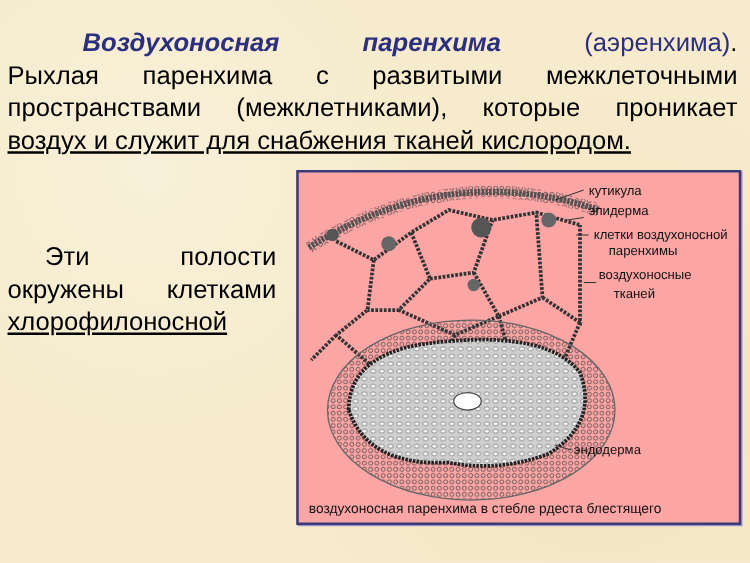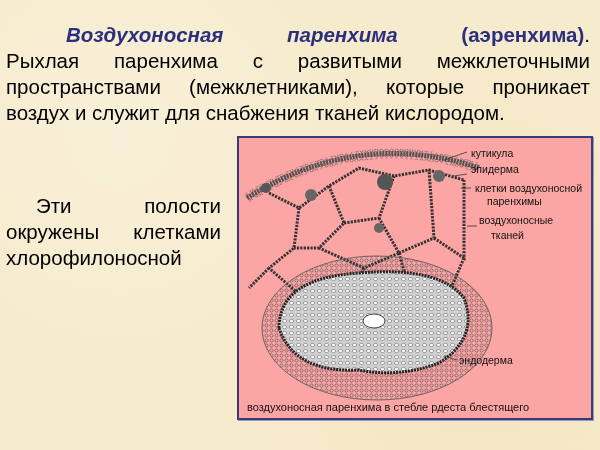--- a/index.html
+++ b/index.html
@@ -10,23 +10,23 @@
       radial-gradient(circle at 20% 30%, rgba(255,255,255,0.25) 0, rgba(255,255,255,0) 40%),
       radial-gradient(circle at 80% 70%, rgba(230,205,150,0.25) 0, rgba(230,205,150,0) 45%);
     font-family: "Liberation Sans", sans-serif;
     color:#000;
   }
   .para {
     position:absolute; left:6px; width:584px; top:22px;
     font-size:20.5px; line-height:26px; text-align:justify;
   }
   .line { display:block; text-align:justify; text-align-last:justify; white-space:nowrap; }
-  .line.last { text-align-last:left; }
+  .line.last { text-align-last:left;text-decoration:underline; }
   .title-em { color:#2b2f7e; font-weight:bold; font-style:italic; }
-  .title-b { color:#2b2f7e; font-weight:bold; }
+  .title-b { color:#2b2f7e; font-weight:normal; }
   .indent { padding-left:60px; }
   .side {
     position:absolute; left:6px; top:193px; width:215px;
     font-size:20.5px; line-height:26px;
   }
   .side .line { white-space:nowrap; }
   .figure {
     position:absolute; left:237px; top:136px; width:352px; height:280px;
     background:#fca5a5; border:2px solid #3b3a78; box-shadow:1px 1px 0 #9a98c4;
   }

